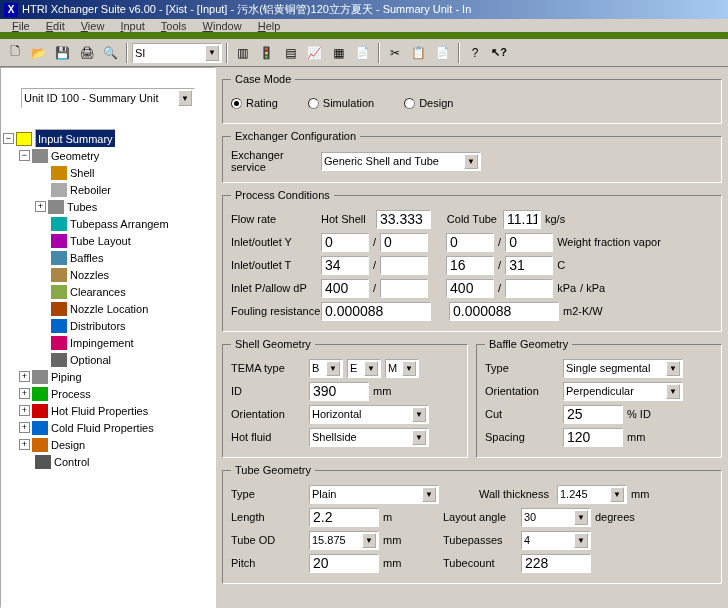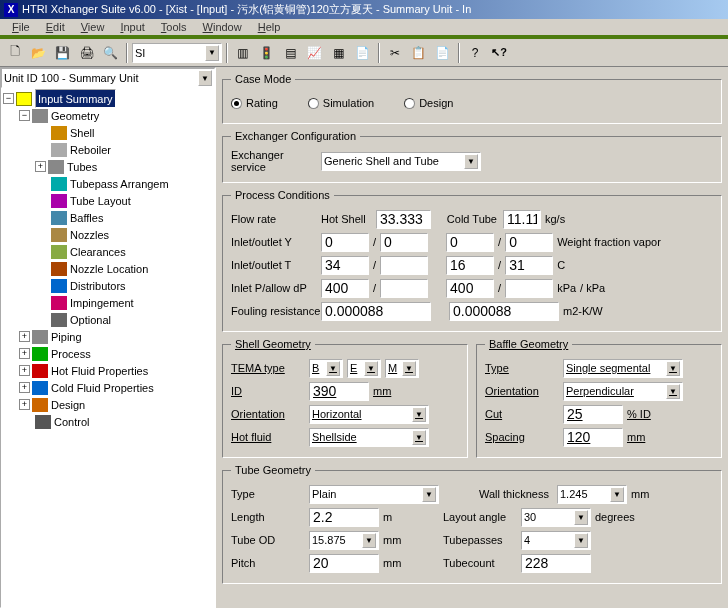--- a/index.html
+++ b/index.html
@@ -1,29 +1,29 @@
 <!DOCTYPE html>
 <html><head>
 <meta charset="utf-8">
 <style>
 * { box-sizing: border-box; margin: 0; padding: 0; font-family: "MS Sans Serif", Arial, sans-serif; font-size: 11px; }
 body { background: #d4d0c8; width: 728px; height: 608px; overflow: hidden; }
 .titlebar { background: linear-gradient(to right, #0a246a, #a6caf0); color: #fff; height: 19px; display: flex; align-items: center; padding: 0 4px; font-family: "SimSun", monospace; font-size: 12px; }
 .titlebar .ico { width: 14px; height: 14px; background: #00a; margin-right: 4px; display: inline-flex; align-items: center; justify-content: center; color: #fff; font-weight: bold; font-size: 10px; }
-.menubar { background: #d4d0c8; height: 20px; display: flex; align-items: center; padding: 0 4px; border-bottom: 4px solid #4d7c0f; }
+.menubar { background: #d4d0c8; height: 20px; display: flex; align-items: center; padding: 0 4px; border-bottom: 7px solid #4d7c0f; }
 .menubar span { padding: 2px 8px; color: #333; }
 .menubar span u { text-decoration: underline; }
 .toolbar { background: #d4d0c8; height: 28px; display: flex; align-items: center; padding: 2px 4px; border-bottom: 1px solid #808080; gap: 2px; }
 .tbtn { width: 22px; height: 22px; border: 1px solid #d4d0c8; display: inline-flex; align-items: center; justify-content: center; font-size: 12px; }
 .tsep { width: 2px; height: 20px; border-left: 1px solid #808080; border-right: 1px solid #fff; margin: 0 2px; }
 .tcombo { height: 20px; border: 1px inset #fff; background: #fff; padding: 0 2px; display: inline-flex; align-items: center; min-width: 90px; }
 .tcombo .arrow { margin-left: auto; width: 14px; height: 16px; background: #d4d0c8; border: 1px outset #fff; display: flex; align-items: center; justify-content: center; font-size: 8px; }
 .main { display: flex; height: 541px; }
 .left { width: 216px; background: #fff; border: 1px inset #fff; display: flex; flex-direction: column; }
-.left .combo { margin: 0; }
+.left .combo { margin: 20px; }
 .tree { flex: 1; overflow: auto; padding: 2px; }
 .tree .node { display: flex; align-items: center; height: 17px; white-space: nowrap; }
 .tree .exp { width: 11px; height: 11px; border: 1px solid #888; display: inline-flex; align-items: center; justify-content: center; font-size: 9px; margin-right: 2px; background: #fff; line-height: 1; }
 .tree .ico { width: 16px; height: 14px; margin-right: 3px; display: inline-block; }
 .tree .lbl { color: #000; }
 .tree .lbl.sel { background: #0a246a; color: #fff; }
 .right { flex: 1; background: #d4d0c8; padding: 6px; overflow: auto; }
 fieldset { border: 1px solid #fff; border-top-color: #808080; border-left-color: #808080; margin-bottom: 6px; padding: 6px 8px 8px 8px; position: relative; }
 legend { background: #d4d0c8; padding: 0 4px; font-size: 11px; }
 .row { display: flex; align-items: center; margin: 1px 0; min-height: 22px; }
@@ -31,21 +31,21 @@
 .row label.lab2 { width: 78px; flex-shrink: 0; }
 .row .unit { margin-left: 4px; }
 input[type=text] { border: 1px inset #fff; background: #fff; height: 19px; padding: 0 3px; font-size: 14px; }
 .sel { border: 1px inset #fff; background: #fff; height: 19px; display: inline-flex; align-items: center; padding: 0 2px; }
 .sel .arrow { margin-left: auto; width: 14px; height: 15px; background: #d4d0c8; border: 1px outset #fff; display: flex; align-items: center; justify-content: center; font-size: 8px; }
 .radio { display: inline-flex; align-items: center; margin-right: 30px; }
 .radio .r { width: 11px; height: 11px; border: 1px inset #888; border-radius: 50%; background: #fff; margin-right: 4px; display: flex; align-items: center; justify-content: center; }
 .radio .r.on::after { content: ""; width: 5px; height: 5px; background: #000; border-radius: 50%; }
 .slash { margin: 0 4px; }
 .twocol { display: flex; gap: 8px; }
-.twocol fieldset { flex: 1; text-decoration: underline; }
+.twocol fieldset { flex: 1; }
 </style>
 </head>
 <body>
 
 <div class="titlebar">
   <span class="ico">X</span>
   <span>HTRI Xchanger Suite v6.00 - [Xist - [Input] - 污水(铝黄铜管)120立方夏天 - Summary Unit - In</span>
 </div>
 
 <div class="menubar">

